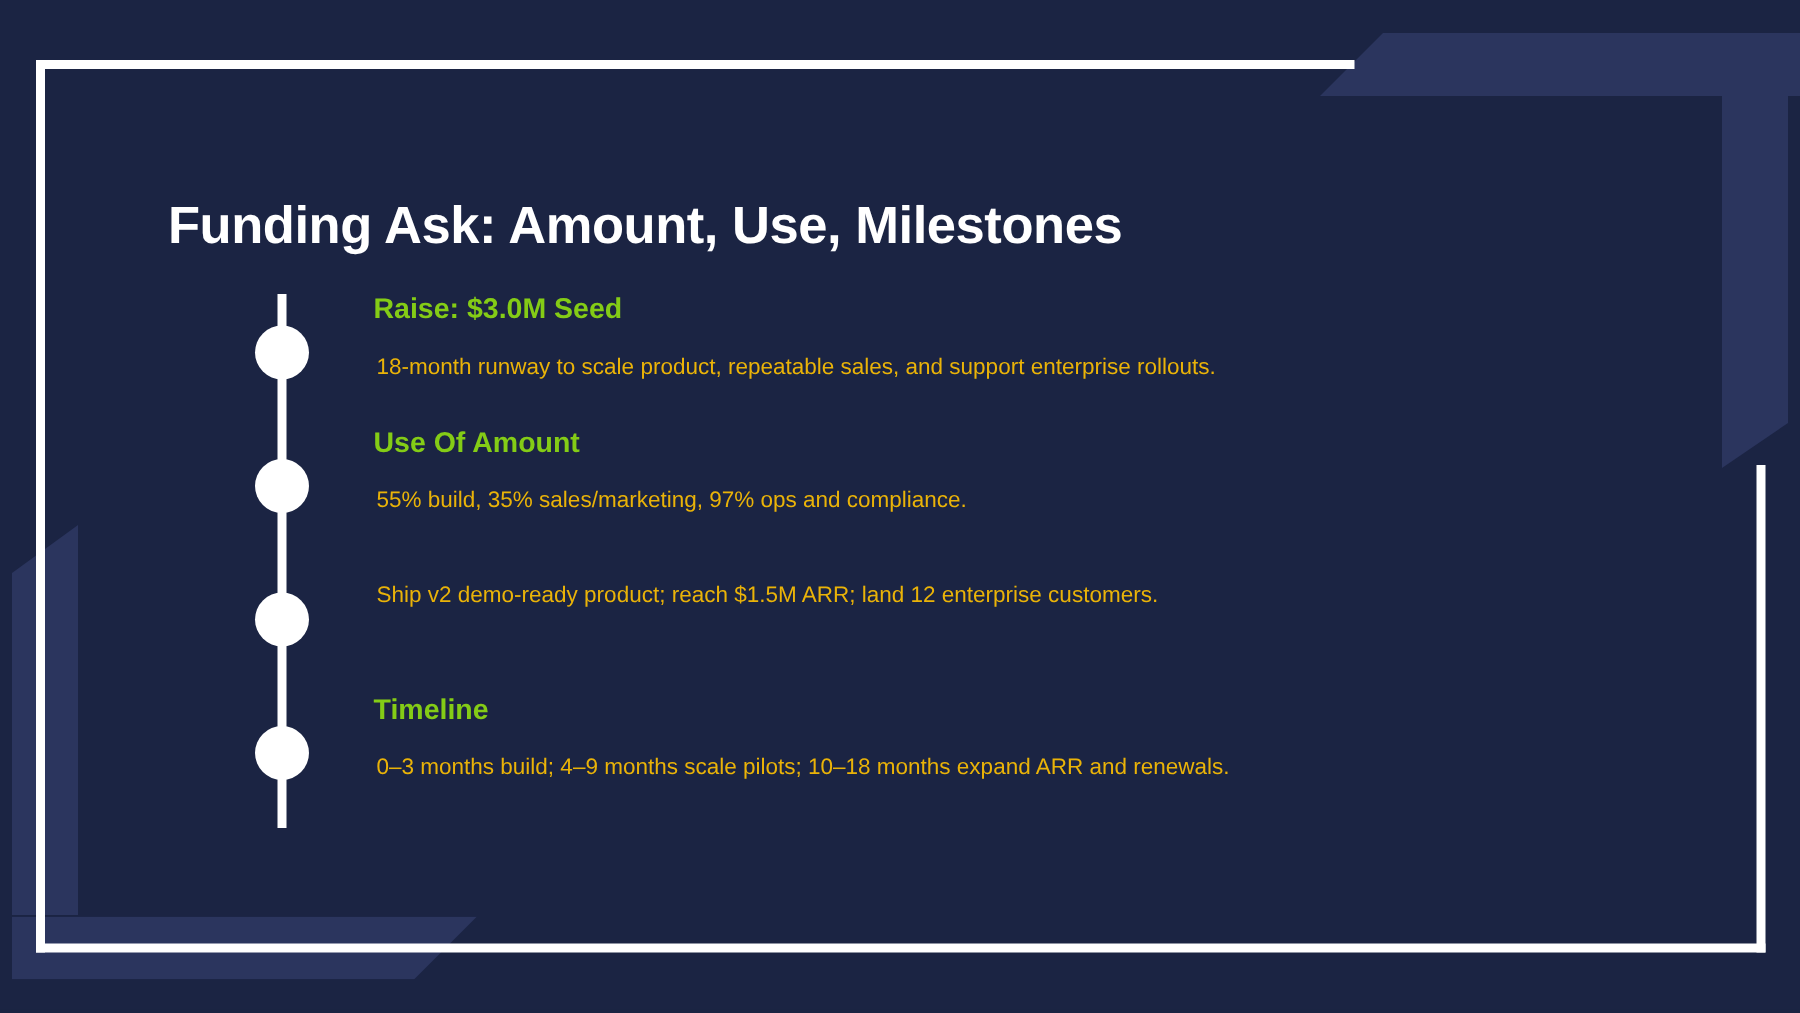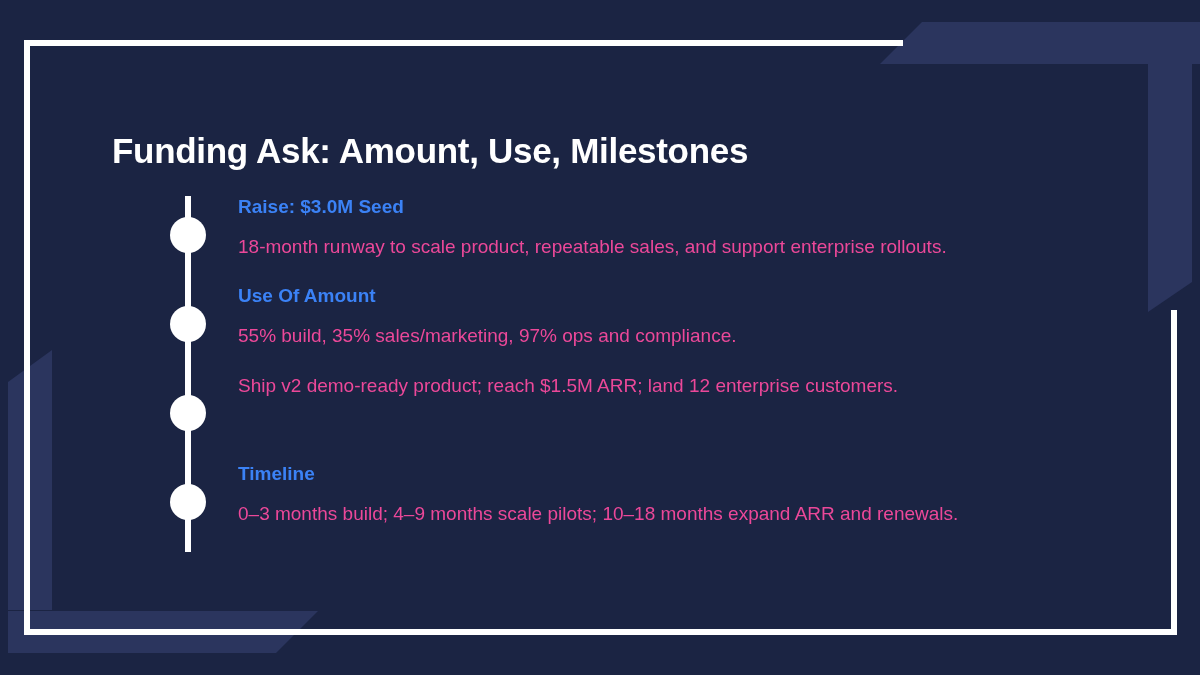--- a/index.html
+++ b/index.html
@@ -125,30 +125,30 @@
   }
   .timeline-text {
     position: absolute;
     left: 68px;
     top: 0px;
     width: 860px;
   }
   .item-heading {
     font-size: 19px;
     font-weight: bold;
-    color: #3b82f6;
+    color: #84cc16;
     line-height: 1.2;
-    margin: 0 0 16px 0;
+    margin: 0 0 16px 11px;
   }
   .item-body {
-    font-size: 19px;
+    font-size: 15px;
     font-weight: normal;
-    color: #ec4899;
+    color: #eab308;
     line-height: 1.3;
-    margin: 0;
+    margin: 13px;
   }
 </style>
 </head>
 <body>
 
 <div id="slide">
 
   <div class="accent accent-top-band"></div>
   <div class="accent accent-right-bar"></div>
   <div class="accent accent-left-bar"></div>

